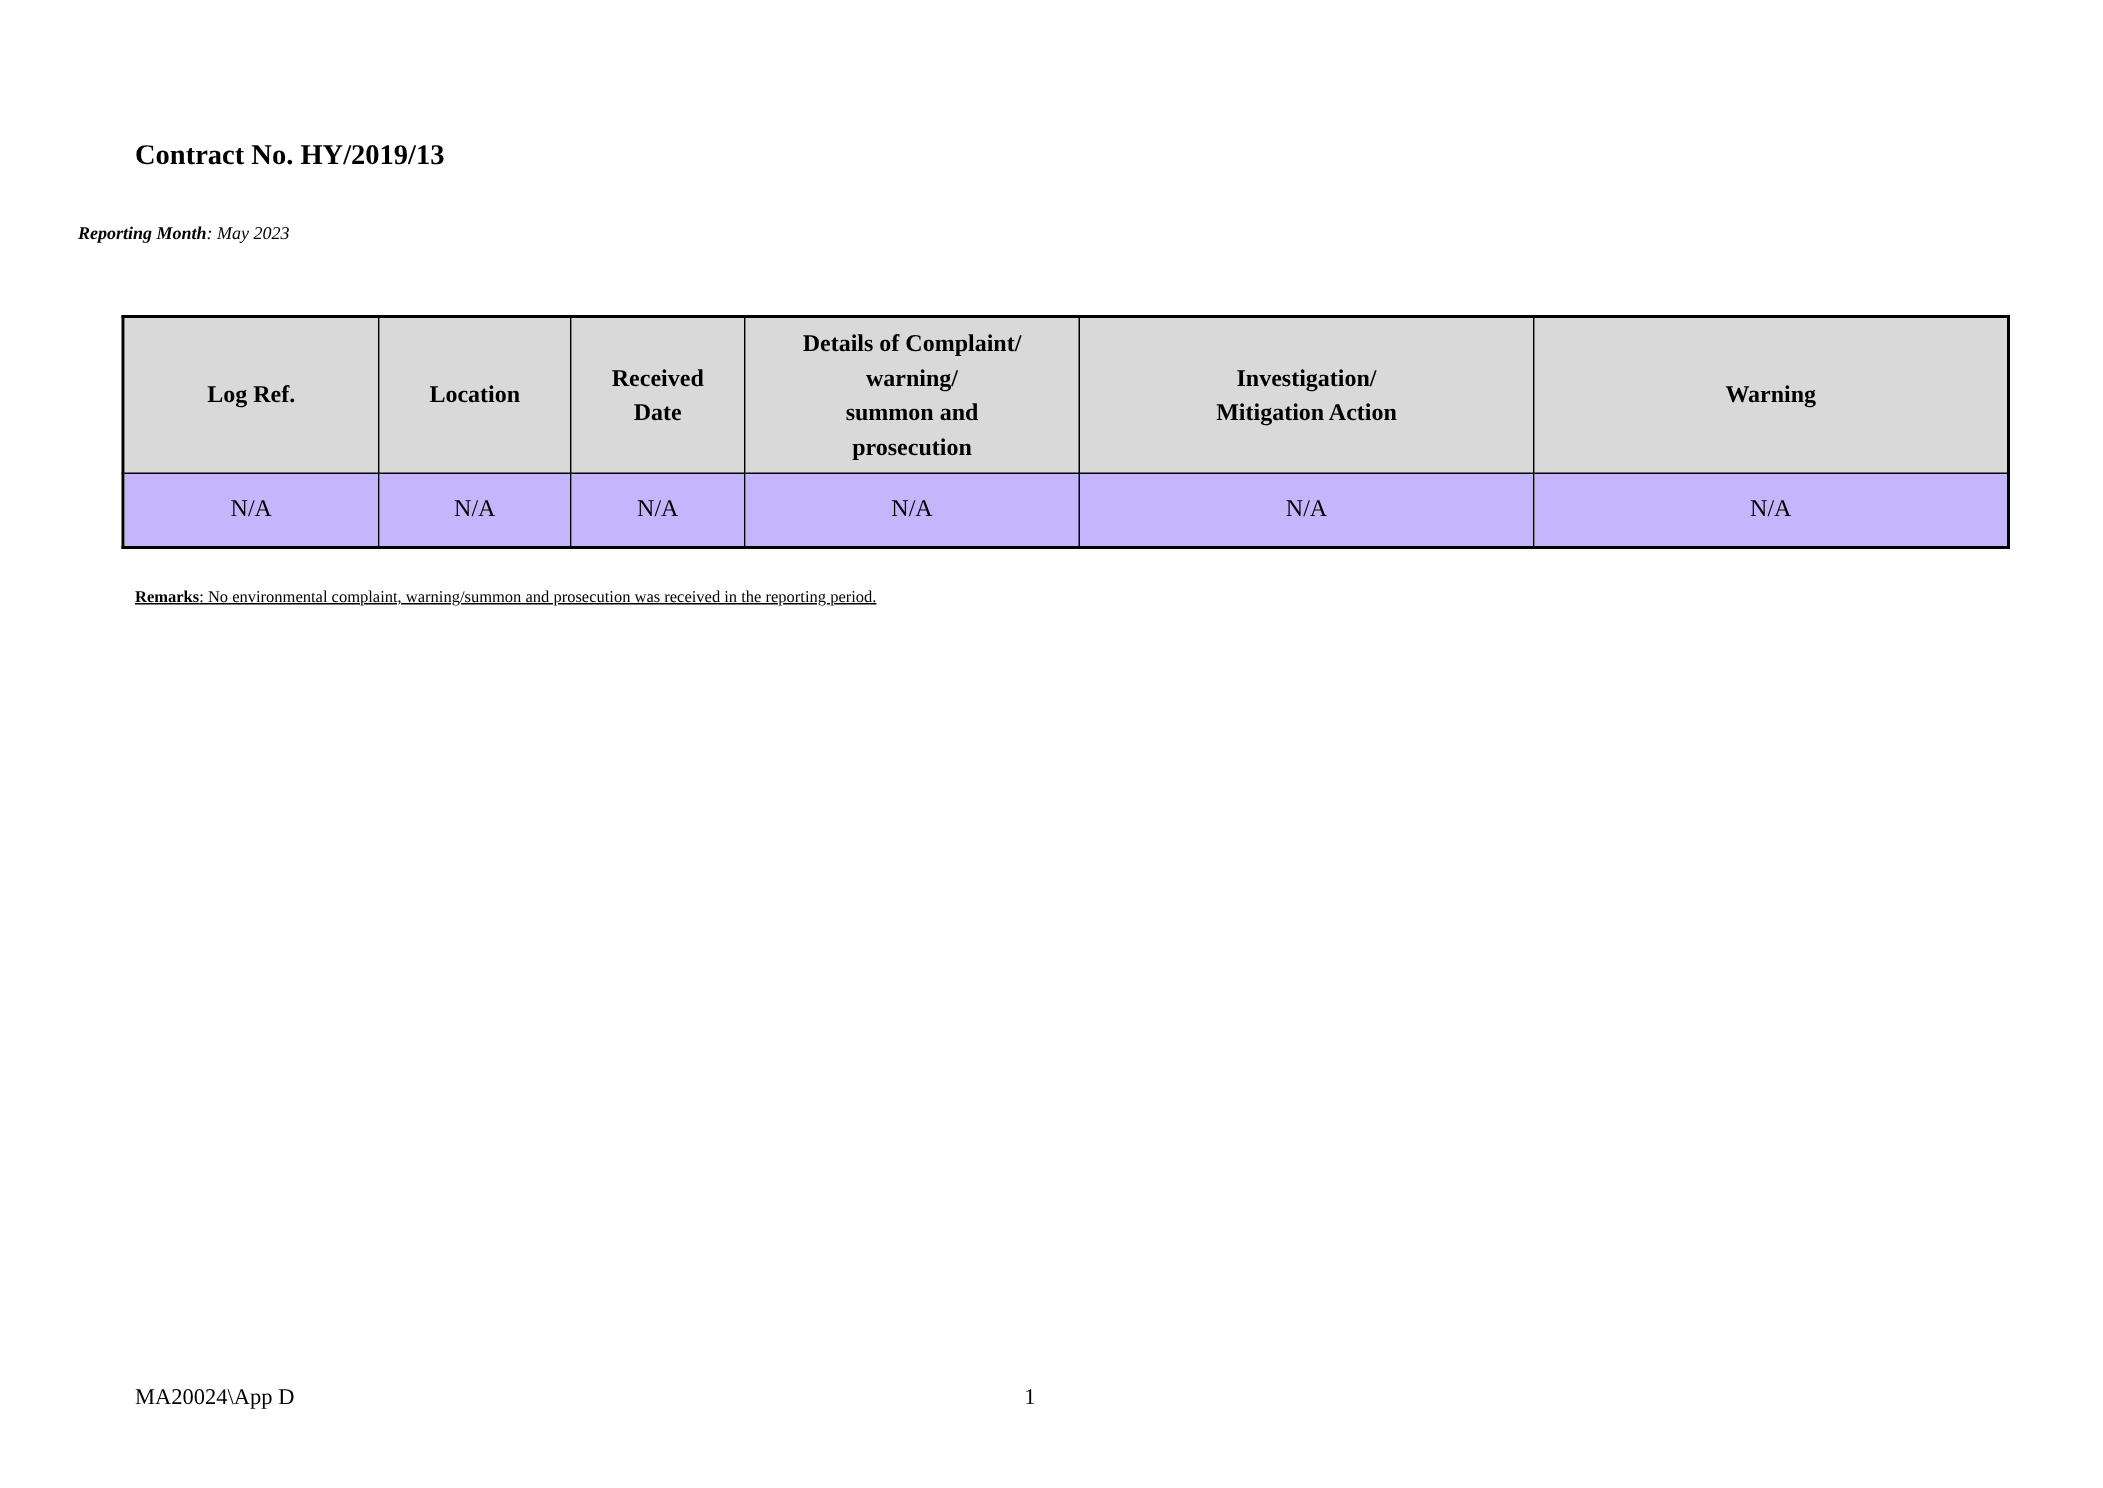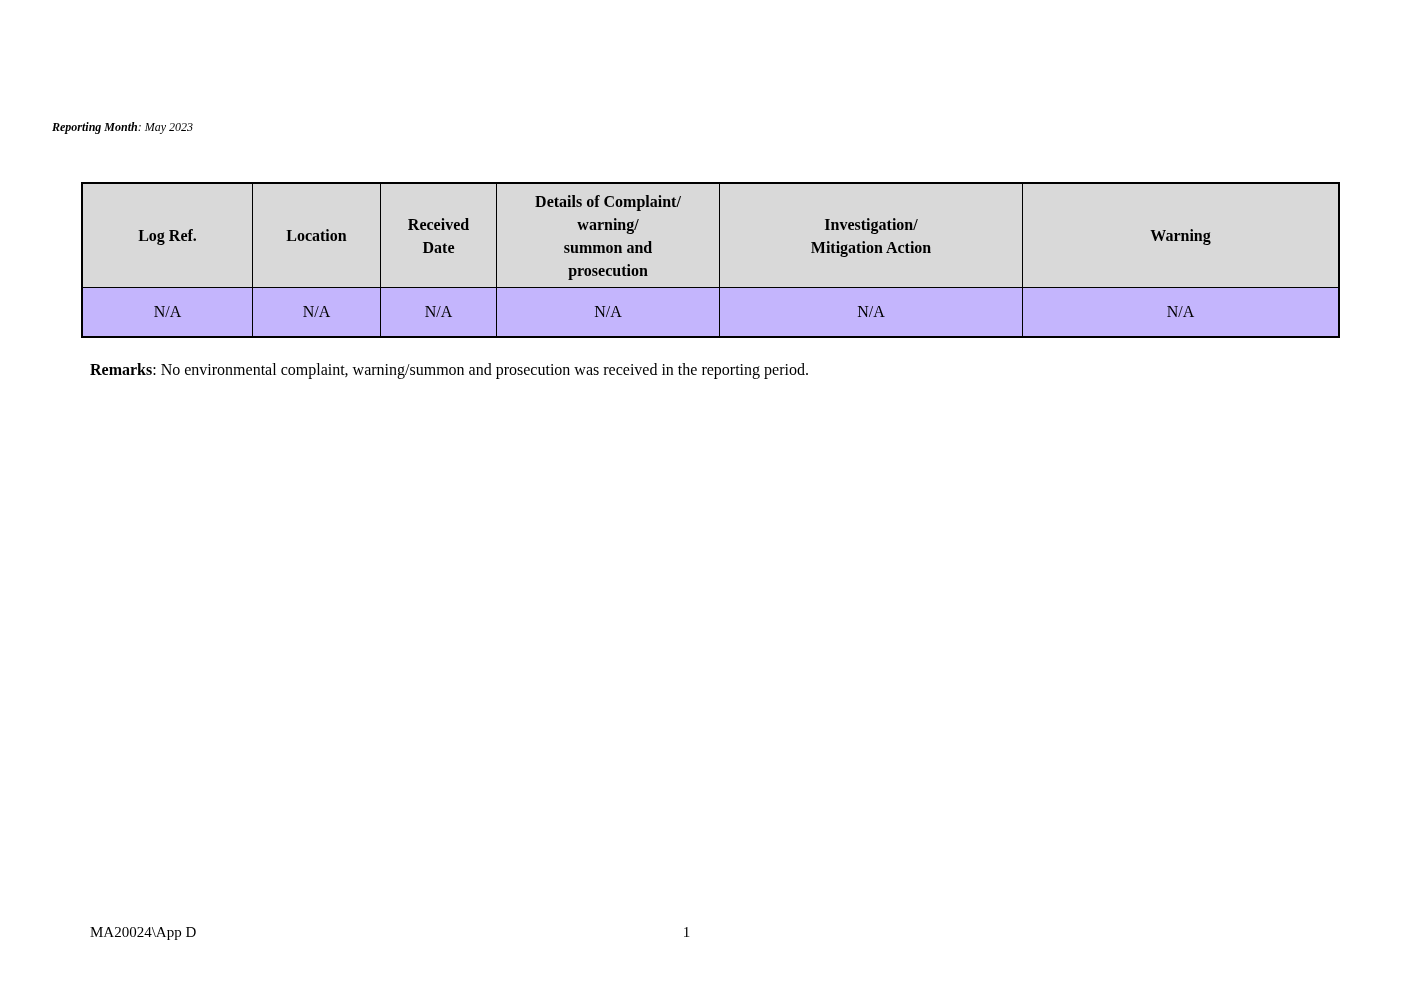--- a/index.html
+++ b/index.html
@@ -69,22 +69,23 @@
     background: #c4b5fd;
   }
   .col-logref   { width: 161px; }
   .col-location { width: 119px; margin-left: 10px; }
   .col-date     { width: 107px; }
   .col-details  { width: 214px; }
   .col-invest   { width: 294px; }
   .col-status   { width: 307px; }
   .remarks {
     margin: 22px 90px 0 90px;
-    font-size: 16px;
+    font-size: 11px;
     line-height: 20px;
+    text-decoration: underline;
   }
   .remarks .label {
     font-weight: bold;
   }
   .footer {
     position: absolute;
     left: 90px;
     width: 1193px;
     top: 923px;
     font-size: 15px;
@@ -102,20 +103,21 @@
     text-align: center;
     top: 0;
   }
 </style>
 </head>
 <body>
 
 <div class="page">
 
   <div class="title-block">
+    <p class="title-line">Contract No. HY/2019/13</p>
   </div>
 
 
   <div class="reporting-month">
     <span class="label">Reporting Month</span><span>: May 2023</span>
   </div>
 
   <table class="summary-table">
     <thead>
       <tr>

